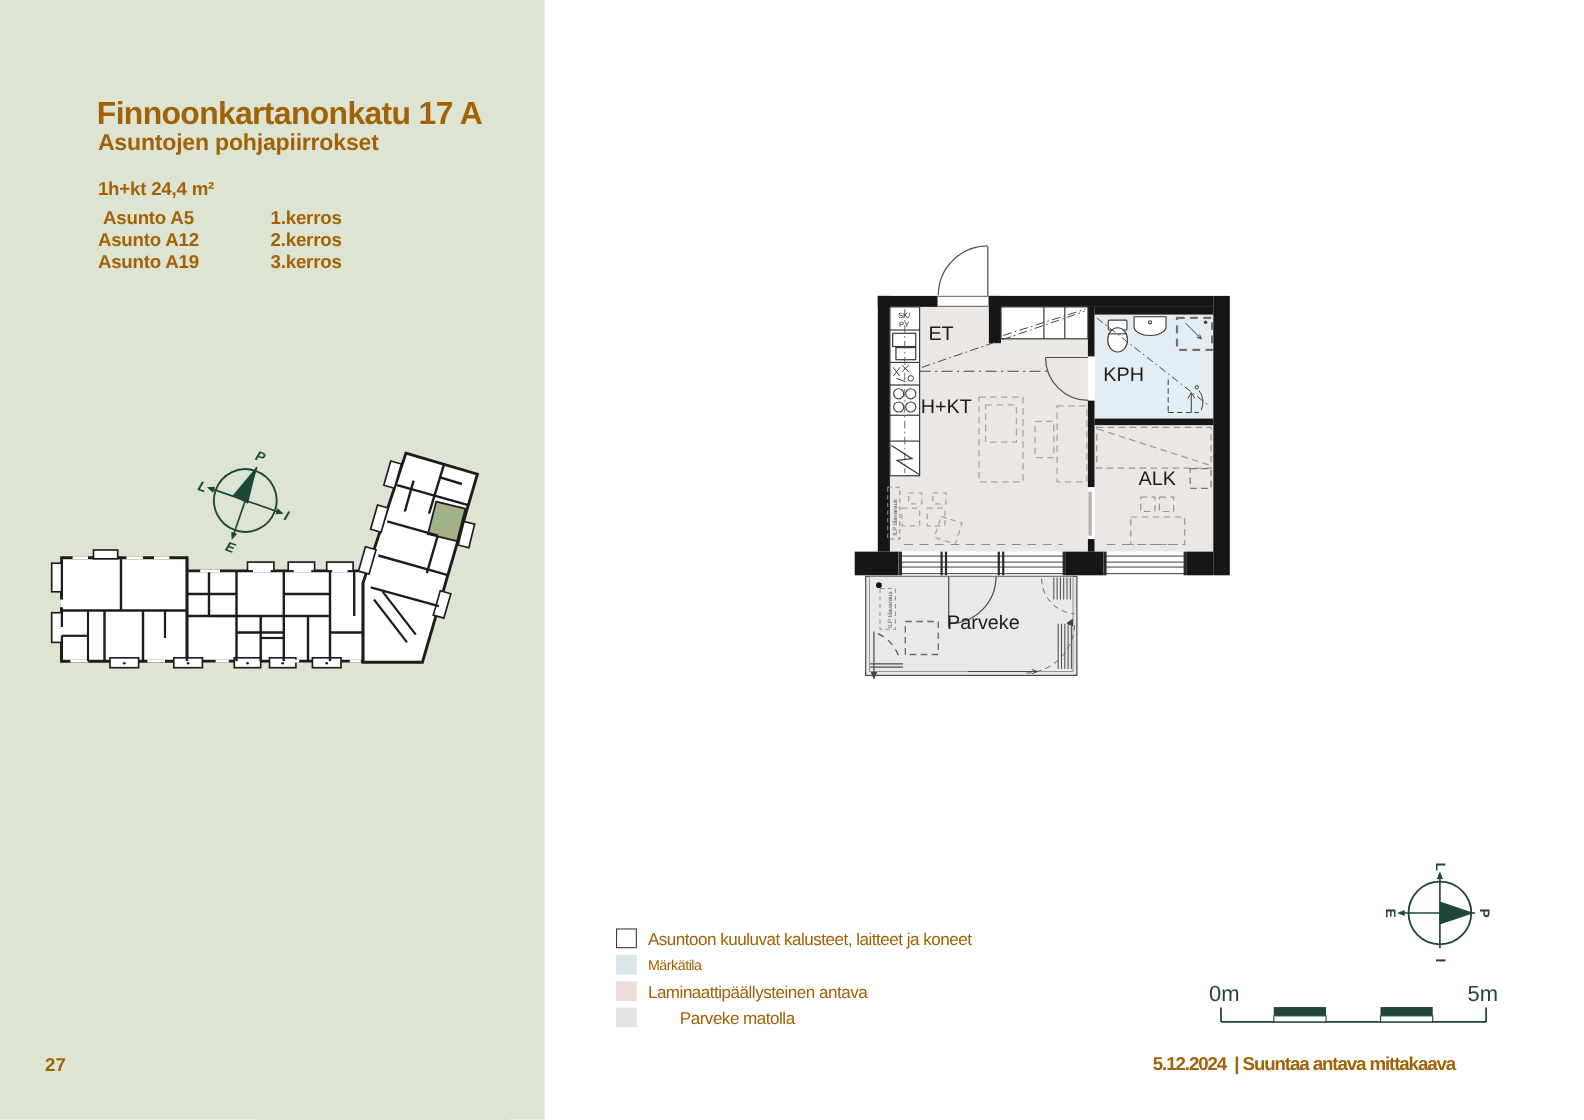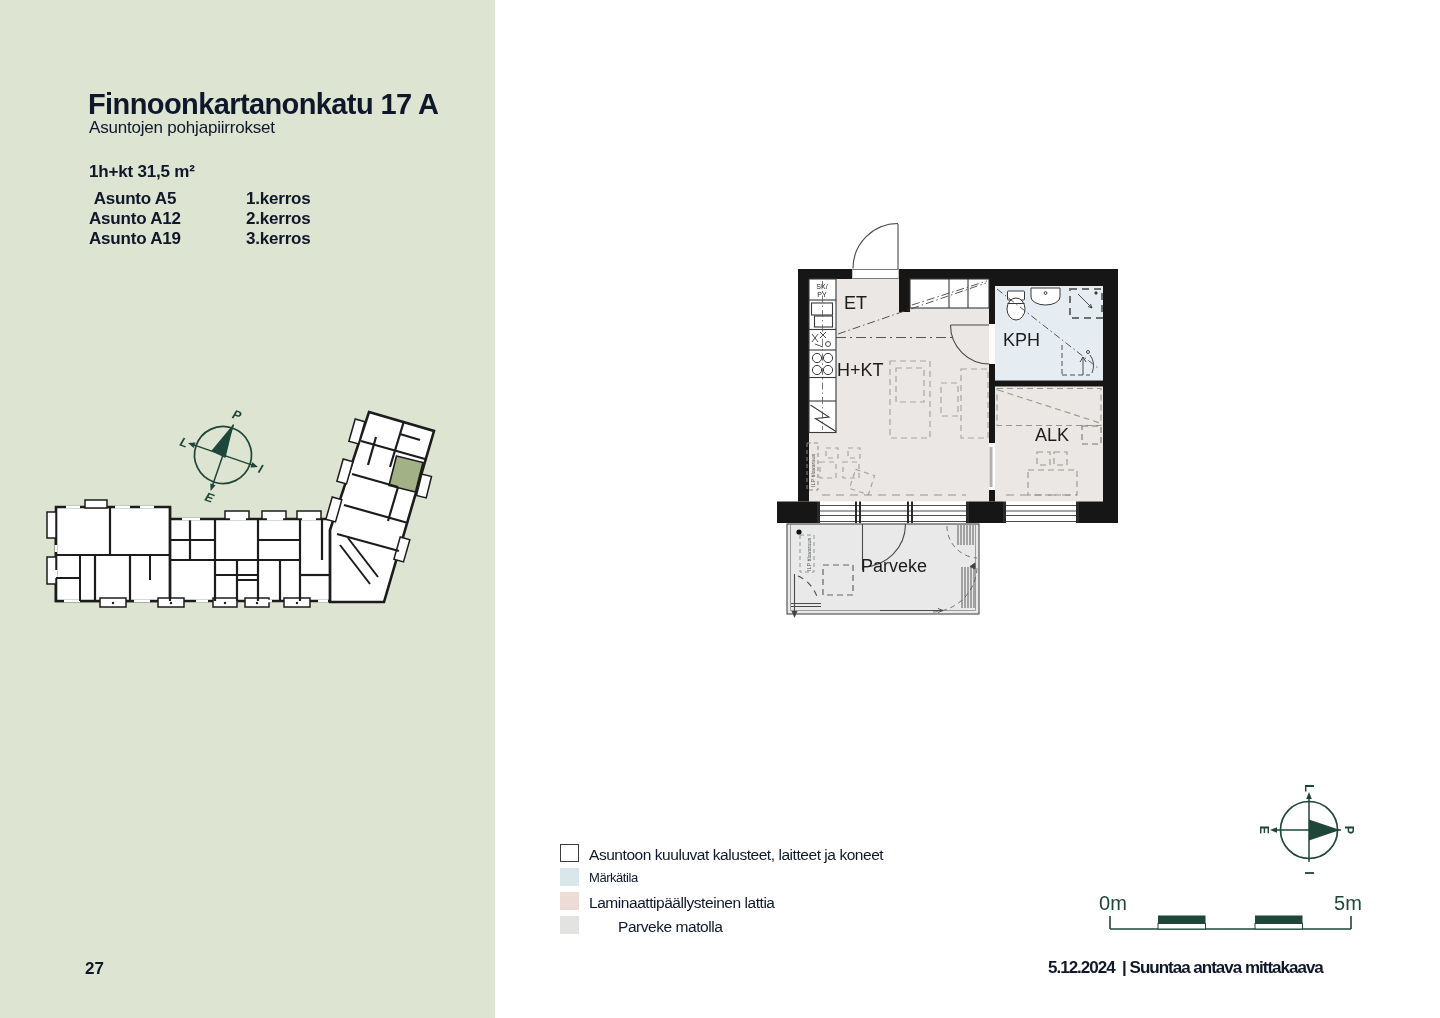--- a/index.html
+++ b/index.html
@@ -1,37 +1,37 @@
 <!DOCTYPE html>
 <html><head>
 <meta charset="utf-8">
 <style>
 html,body{margin:0;padding:0;background:#ffffff;}
 body{width:1440px;height:1018px;position:relative;overflow:hidden;font-family:"Liberation Sans",sans-serif;}
 .abs{position:absolute;}
-.ink{color:#0f172a;}
+.ink{color:#a16207;}
 </style>
 </head>
 <body>
 
 <div class="abs" style="left:0;top:0;width:495px;height:1018px;background:#dde4d2;"></div>
 
 <div class="abs ink" style="left:88px;top:88px;font-size:29px;font-weight:700;letter-spacing:-0.6px;">Finnoonkartanonkatu 17 A</div>
 
-<div class="abs ink" style="left:89px;top:118px;font-size:17px;font-weight:400;letter-spacing:-0.2px;">Asuntojen pohjapiirrokset</div>
-
-<div class="abs ink" style="left:89px;top:162px;font-size:17px;font-weight:700;letter-spacing:-0.2px;">1h+kt 31,5 m²</div>
+<div class="abs ink" style="left:89px;top:118px;font-size:21px;font-weight:700;letter-spacing:-0.2px;">Asuntojen pohjapiirrokset</div>
+
+<div class="abs ink" style="left:89px;top:162px;font-size:17px;font-weight:700;letter-spacing:-0.2px;">1h+kt 24,4 m²</div>
 
 <div class="abs ink" style="left:89px;top:189px;font-size:17px;font-weight:700;line-height:20px;letter-spacing:-0.2px;text-align:center;">
 Asunto A5<br>Asunto A12<br>Asunto A19</div>
 
 <div class="abs ink" style="left:211px;top:189px;font-size:17px;font-weight:700;line-height:20px;letter-spacing:-0.2px;margin-left:35px;">
 1.kerros<br>2.kerros<br>3.kerros</div>
 
-<div class="abs ink" style="left:41px;top:959px;font-size:17px;font-weight:700;margin-left:44px;">27</div>
+<div class="abs ink" style="left:41px;top:959px;font-size:17px;font-weight:700;">27</div>
 
 <svg class="abs" style="left:40px;top:395px;" width="420" height="225" viewBox="40 395 420 225" fill="none">
 
   <path d="M56,519 H352 V601 H56 Z" fill="#ffffff" stroke="#1c1c1c" stroke-width="2.6"></path>
 
   <path d="M56,507 H170 V601 H56 Z" fill="#ffffff" stroke="#1c1c1c" stroke-width="2.6"></path>
 
   <path d="M369,412 L434,431 L384,602 L330,602 L330,530 Z" fill="#ffffff" stroke="#1c1c1c" stroke-width="2.6"></path>
 
   <rect x="85" y="500" width="22" height="8" fill="#fff" stroke="#1c1c1c" stroke-width="1.5"></rect>
@@ -422,21 +422,21 @@
   <text x="1035" y="441" font-size="18" fill="#1c1c1c" font-family="Liberation Sans,sans-serif">ALK</text>
 
   <text x="861" y="572" font-size="18" fill="#1c1c1c" font-family="Liberation Sans,sans-serif">Parveke</text>
 </svg>
 
 <div class="abs" style="left:560px;top:844px;width:19px;height:18px;background:#ffffff;border:1.5px solid #3c3c3c;box-sizing:border-box;"></div>
 <div class="abs ink" style="left:589px;top:846px;font-size:15.5px;font-weight:400;letter-spacing:-0.45px;">Asuntoon kuuluvat kalusteet, laitteet ja koneet</div>
 <div class="abs" style="left:560px;top:868px;width:19px;height:18px;background:#d9e6ea;"></div>
 <div class="abs ink" style="left:589px;top:870px;font-size:13px;font-weight:400;letter-spacing:-0.45px;">Märkätila</div>
 <div class="abs" style="left:560px;top:892px;width:19px;height:18px;background:#ecdcd5;"></div>
-<div class="abs ink" style="left:589px;top:894px;font-size:15.5px;font-weight:400;letter-spacing:-0.45px;">Laminaattipäällysteinen lattia</div>
+<div class="abs ink" style="left:589px;top:894px;font-size:15.5px;font-weight:400;letter-spacing:-0.45px;">Laminaattipäällysteinen antava</div>
 <div class="abs" style="left:560px;top:916px;width:19px;height:18px;background:#e3e3e1;"></div>
 <div class="abs ink" style="left:618px;top:918px;font-size:15.5px;font-weight:400;letter-spacing:-0.45px;">Parveke matolla</div>
 
 <svg class="abs" style="left:1090px;top:778px;" width="290" height="160" viewBox="1090 778 290 160" fill="none">
 
   <g transform="rotate(90 1309 830)">
     <circle cx="1309" cy="830" r="28.5" stroke="#1e4639" stroke-width="1.7"></circle>
     <line x1="1309" y1="798" x2="1309" y2="863" stroke="#1e4639" stroke-width="1.5"></line>
     <line x1="1277" y1="830" x2="1341" y2="830" stroke="#1e4639" stroke-width="1.5"></line>
     <path d="M1309,799 L1298.5,830 L1319.5,830 Z" fill="#1e4639"></path>

